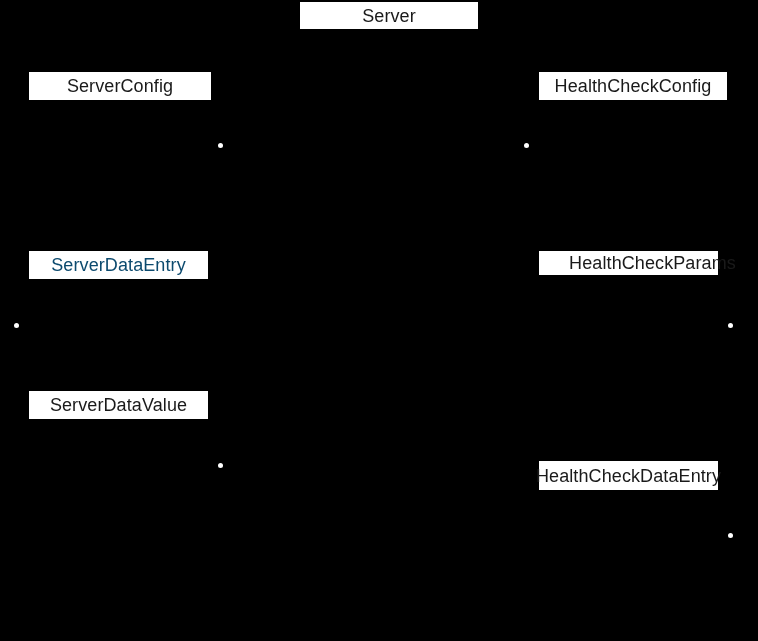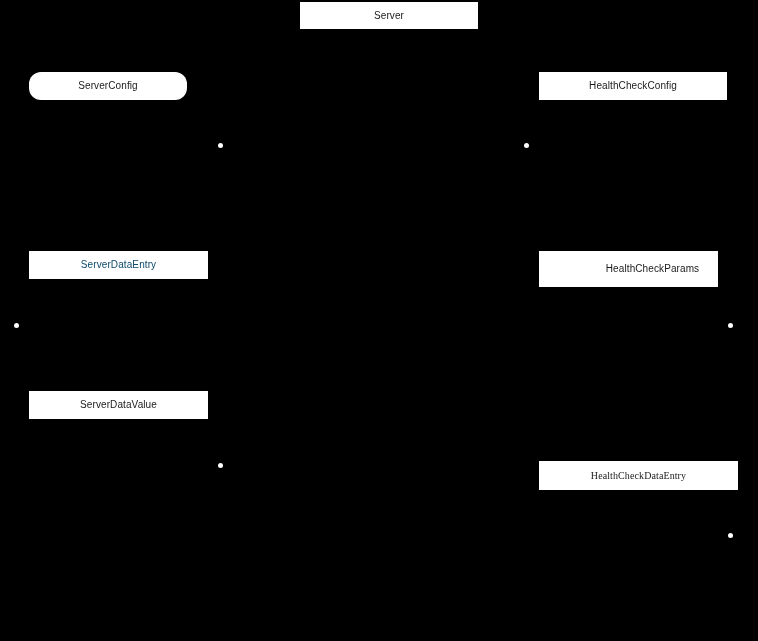--- a/index.html
+++ b/index.html
@@ -17,21 +17,21 @@
   }
   .node {
     position: absolute;
     background: #ffffff;
     display: flex;
     align-items: center;
     justify-content: center;
     box-sizing: border-box;
   }
   .node-label {
-    font-size: 10px;
+    font-size: 18px;
     font-weight: 400;
     color: #1a1a1a;
     letter-spacing: 0.1px;
     white-space: nowrap;
     line-height: 1;
   }
   .connector-dot {
     position: absolute;
     width: 5px;
     height: 5px;
@@ -39,36 +39,36 @@
     background: #ffffff;
   }
 </style>
 </head>
 <body>
 
 <div id="stage" style="background: rgb(0, 0, 0);">
     <div class="node" style="left: 300px; top: 2px; width: 178px; height: 27px; background: rgb(255, 255, 255);">
       <span class="node-label" style="color: rgb(26, 26, 26);">Server</span>
     </div>
-    <div class="node" style="left: 29px; top: 72px; width: 158px; height: 28px; background: rgb(255, 255, 255); border-radius: 12px;">
+    <div class="node" style="left: 29px; top: 72px; width: 182px; height: 28px; background: rgb(255, 255, 255);">
       <span class="node-label" style="color: rgb(26, 26, 26);">ServerConfig</span>
     </div>
     <div class="node" style="left: 539px; top: 72px; width: 188px; height: 28px; background: rgb(255, 255, 255);">
       <span class="node-label" style="color: rgb(26, 26, 26);">HealthCheckConfig</span>
     </div>
     <div class="node" style="left: 29px; top: 251px; width: 179px; height: 28px; background: rgb(255, 255, 255);">
       <span class="node-label" style="color: #0c4a6e;">ServerDataEntry</span>
     </div>
-    <div class="node" style="left: 539px; top: 251px; width: 179px; height: 36px; background: rgb(255, 255, 255); padding-left: 48px;">
+    <div class="node" style="left: 539px; top: 251px; width: 179px; height: 24px; background: rgb(255, 255, 255); padding-left: 48px;">
       <span class="node-label" style="color: rgb(26, 26, 26);">HealthCheckParams</span>
     </div>
     <div class="node" style="left: 29px; top: 391px; width: 179px; height: 28px; background: rgb(255, 255, 255); justify-content: center;">
       <span class="node-label" style="color: rgb(26, 26, 26);">ServerDataValue</span>
     </div>
-    <div class="node" style="left: 539px; top: 461px; width: 199px; height: 29px; background: rgb(255, 255, 255); font-family: Liberation Serif, serif;">
+    <div class="node" style="left: 539px; top: 461px; width: 179px; height: 29px; background: rgb(255, 255, 255);">
       <span class="node-label" style="color: rgb(26, 26, 26);">HealthCheckDataEntry</span>
     </div>
     <div class="connector-dot" style="left: 217.5px; top: 142.5px; background: rgb(255, 255, 255);"></div>
     <div class="connector-dot" style="left: 523.5px; top: 142.5px; background: rgb(255, 255, 255);"></div>
     <div class="connector-dot" style="left: 13.5px; top: 322.5px; background: rgb(255, 255, 255);"></div>
     <div class="connector-dot" style="left: 727.5px; top: 322.5px; background: rgb(255, 255, 255);"></div>
     <div class="connector-dot" style="left: 217.5px; top: 462.5px; background: rgb(255, 255, 255);"></div>
     <div class="connector-dot" style="left: 727.5px; top: 532.5px; background: rgb(255, 255, 255);"></div>
   </div>
 

